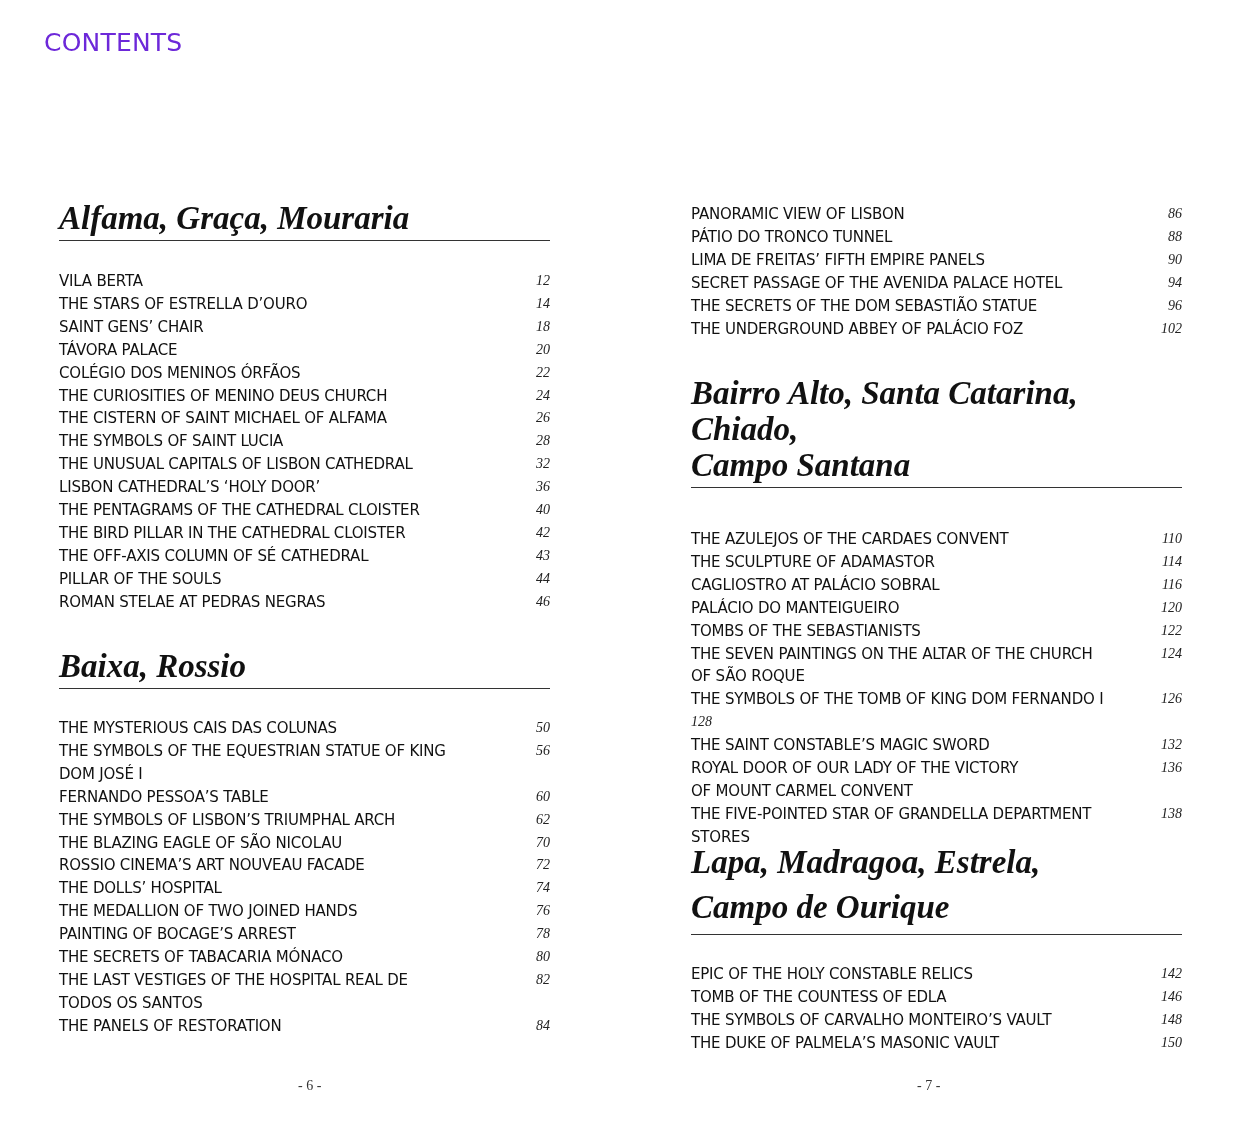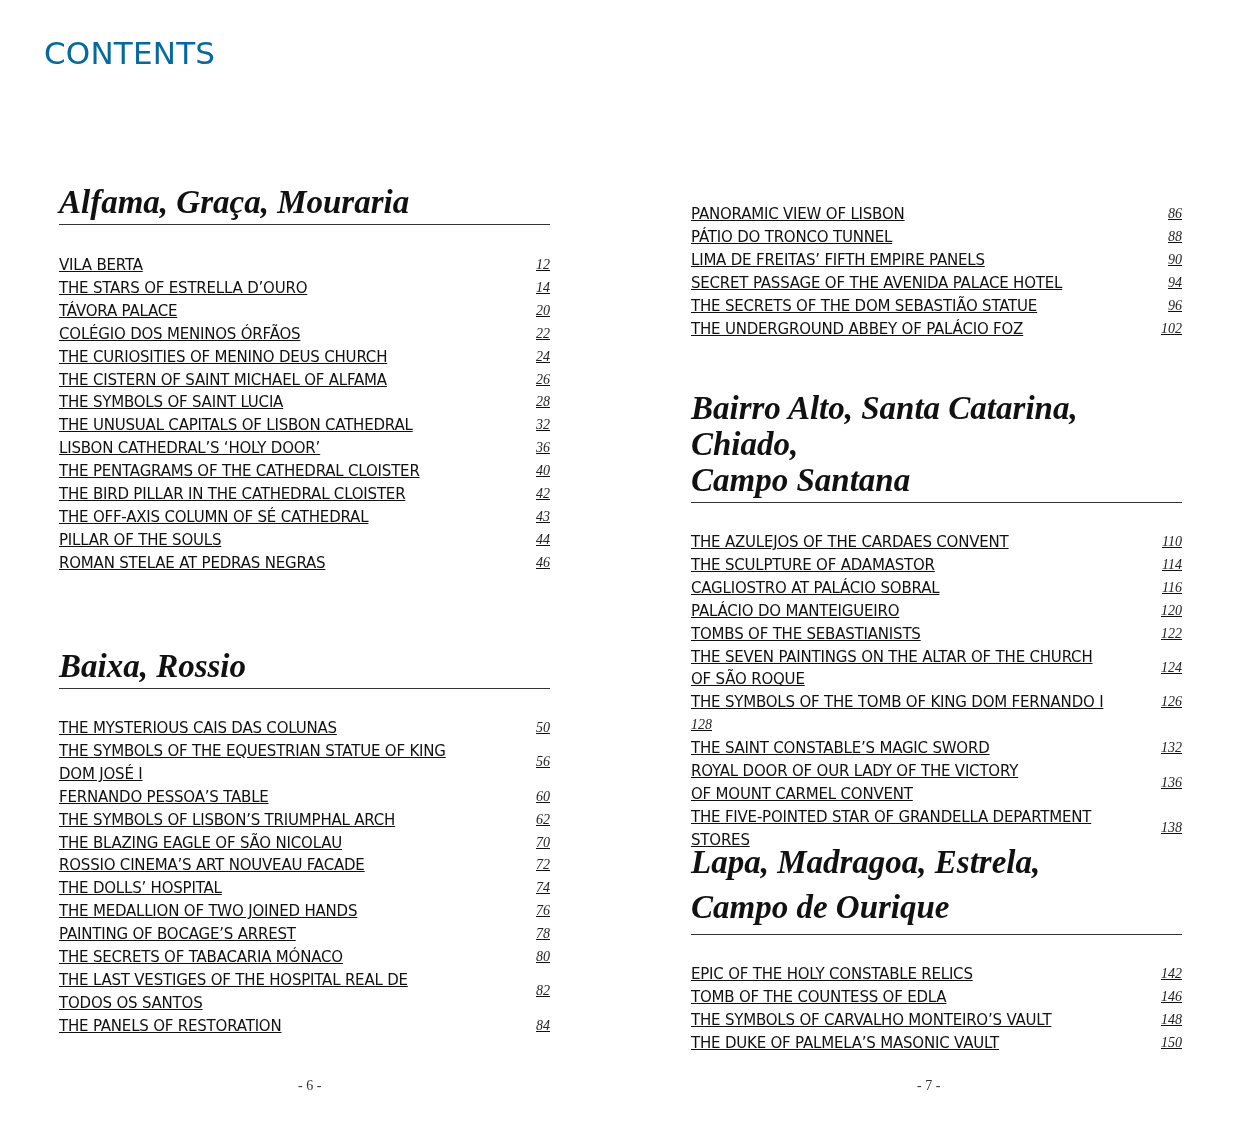--- a/index.html
+++ b/index.html
@@ -1,62 +1,66 @@
 <!DOCTYPE html>
 <html><head>
 <meta charset="utf-8">
 <style>
   html, body { margin: 0; padding: 0; background: #ffffff; }
   body { width: 1241px; height: 1123px; position: relative; overflow: hidden; color: #111111; }
   .page-title {
-    position: absolute; left: 44px; top: 35px;
-    font-family: "DejaVu Sans", sans-serif; font-size: 31px; font-weight: normal;
-    letter-spacing: 0.2px; color: #0369a1;
+    position: absolute; left: 44px; top: 28px;
+    font-family: "DejaVu Sans", sans-serif; font-size: 25px; font-weight: normal;
+    letter-spacing: 0.2px; color: #6d28d9;
   }
   .col { position: absolute; width: 491px; }
   .col.left { left: 59px; }
   .col.right { left: 691px; }
   .section { position: absolute; left: 0; width: 491px; }
   .section-title {
     font-family: "Liberation Serif", "DejaVu Serif", serif; font-style: italic;
     font-size: 33px; line-height: 36px; color: #111; margin: 0;
     padding-bottom: 4px; border-bottom: 1.5px solid #333;
   }
   .entries { margin-top: 28px; }
-  .entry { display: flex; align-items: center; justify-content: space-between; text-decoration: underline; }
+  .entry { display: flex; align-items: flex-start; justify-content: space-between; }
   .entry-title {
     font-family: "DejaVu Sans", sans-serif; font-size: 15px; line-height: 22.9px;
     letter-spacing: -0.2px; color: #111; white-space: pre-line; max-width: 440px;
   }
   .entry-page {
     font-family: "Liberation Serif", "DejaVu Serif", serif; font-style: italic;
     font-size: 14px; line-height: 22.9px; color: #222; text-align: right;
   }
   .entries.noheader { margin-top: 0; }
   .folio {
     position: absolute; top: 1078px;
     font-family: "Liberation Serif", serif; font-size: 14px; color: #333;
   }
 </style>
 </head>
 <body>
 
 <div class="page-title">CONTENTS</div>
 
 <div class="col left">
-  <div class="section" style="top:184px">
+  <div class="section" style="top:200px">
     <h2 class="section-title">Alfama, Graça, Mouraria</h2>
     <div class="entries" style="margin-top:29px">
         <div class="entry">
           <span class="entry-title">VILA BERTA</span>
           <span class="entry-page">12</span>
         </div>
         <div class="entry">
           <span class="entry-title">THE STARS OF ESTRELLA D’OURO</span>
           <span class="entry-page">14</span>
+        </div>
+        <div class="entry">
+          <span class="entry-title">SAINT GENS’ CHAIR</span>
+          <span class="entry-page">18</span>
         </div>
         <div class="entry">
           <span class="entry-title">TÁVORA PALACE</span>
           <span class="entry-page">20</span>
         </div>
         <div class="entry">
           <span class="entry-title">COLÉGIO DOS MENINOS ÓRFÃOS</span>
           <span class="entry-page">22</span>
         </div>
         <div class="entry">
@@ -181,24 +185,24 @@
         <div class="entry">
           <span class="entry-title">THE SECRETS OF THE DOM SEBASTIÃO STATUE</span>
           <span class="entry-page">96</span>
         </div>
         <div class="entry">
           <span class="entry-title">THE UNDERGROUND ABBEY OF PALÁCIO FOZ</span>
           <span class="entry-page">102</span>
         </div>
       </div>
   </div>
-  <div class="section" style="top:390px">
+  <div class="section" style="top:375px">
     <h2 class="section-title" style="white-space:pre-line">Bairro Alto, Santa Catarina,  Chiado,
 Campo Santana</h2>
-    <div class="entries" style="margin-top:28px">
+    <div class="entries" style="margin-top:40px">
         <div class="entry">
           <span class="entry-title">THE AZULEJOS OF THE CARDAES CONVENT</span>
           <span class="entry-page">110</span>
         </div>
         <div class="entry">
           <span class="entry-title">THE SCULPTURE OF ADAMASTOR</span>
           <span class="entry-page">114</span>
         </div>
         <div class="entry">
           <span class="entry-title">CAGLIOSTRO AT PALÁCIO SOBRAL</span>

